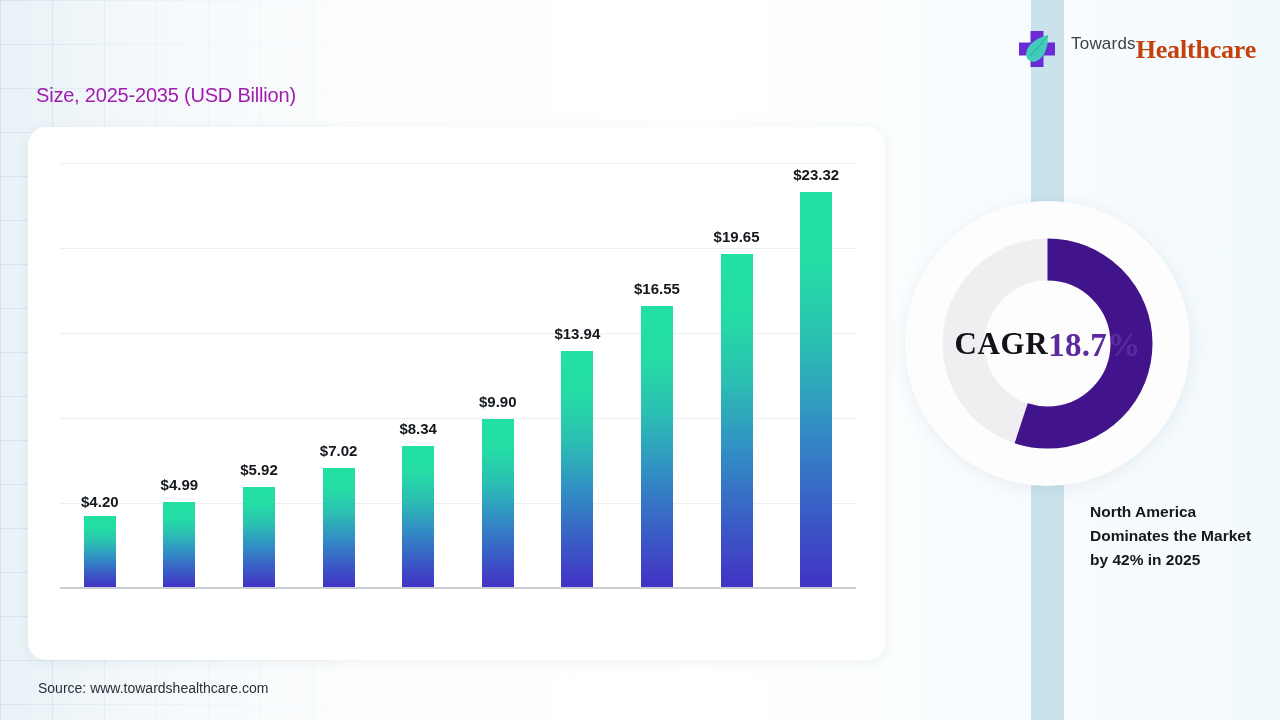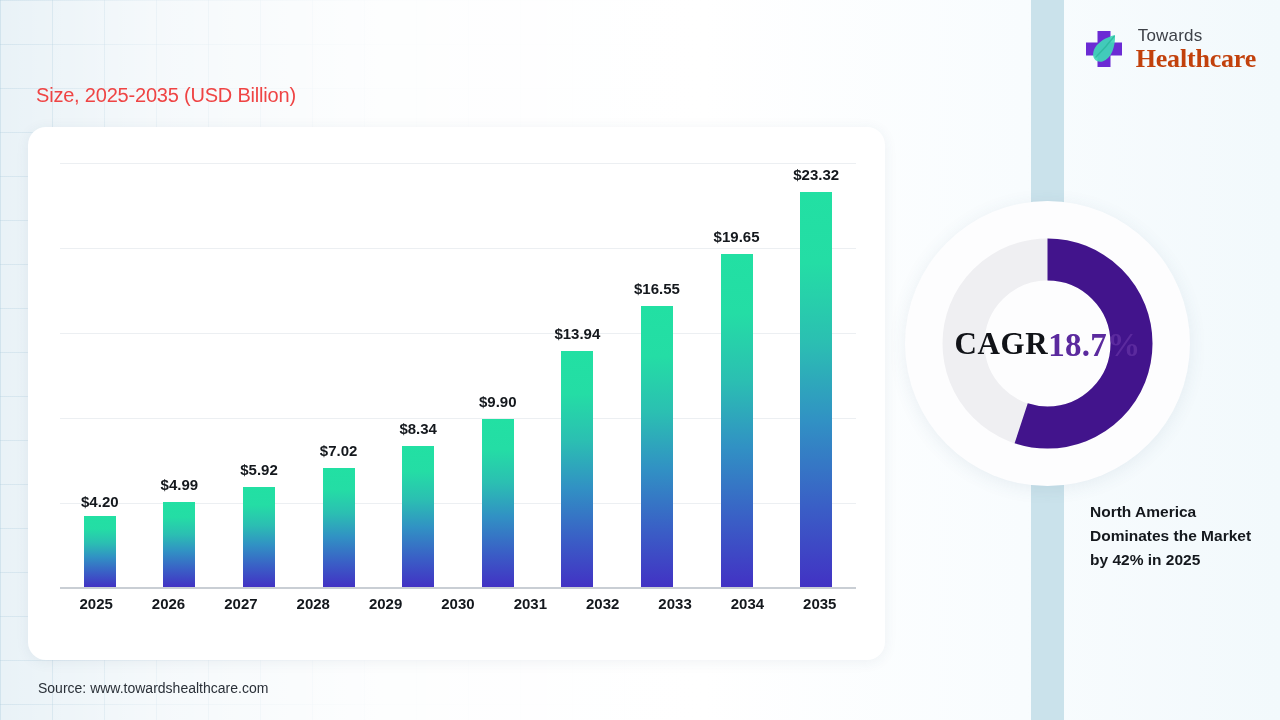--- a/index.html
+++ b/index.html
@@ -27,27 +27,27 @@
   
   #header { position:absolute; top:0; left:0; width:1280px; height:127px; }
   #page-title {
     position:absolute; left:28px; top:28px;
     font-family:"Liberation Serif", serif;
     font-weight:700; font-size:38px; letter-spacing:-0.3px;
     color:#111318; white-space:nowrap;
   }
   #page-subtitle {
     position:absolute; left:36px; top:84px;
-    font-size:20px; font-weight:400; color:#ef4444; letter-spacing:-0.2px;text-align:right;
+    font-size:20px; font-weight:400; color:#a21caf; letter-spacing:-0.2px;text-align:right;
   }
 
   
   #logo { position:absolute; right:24px; top:26px; display:flex; align-items:center; gap:9px; }
   #logo-mark { width:46px; height:46px; flex:0 0 auto; }
-  #logo-text { display:flex; flex-direction:column; line-height:1; }
+  #logo-text { display:flex; line-height:1; }
   #logo-top { font-size:17px; color:#3d4148; letter-spacing:.2px; padding-left:2px; }
   #logo-bottom {
     font-family:"Liberation Serif", serif; font-weight:700;
     font-size:26px; color:#c2410c; letter-spacing:-0.2px; margin-top:2px;
   }
 
   
   #chart-card {
     position:absolute; left:28px; top:127px; width:857px; height:533px;
     background:#fff; border-radius:18px;
@@ -181,33 +181,20 @@
         <div class="bar-slot">
           <div class="bar" style="height: 333.264px;"></div>
           <div class="bar-label" style="bottom: 342.264px;">$19.65</div>
         </div>
         <div class="bar-slot">
           <div class="bar" style="height: 395.507px;"></div>
           <div class="bar-label" style="bottom: 404.507px;">$23.32</div>
         </div>
       </div>
   </div>
-  <div id="xlabels">
-      <div class="xlabel">2025</div>
-      <div class="xlabel">2026</div>
-      <div class="xlabel">2027</div>
-      <div class="xlabel">2028</div>
-      <div class="xlabel">2029</div>
-      <div class="xlabel">2030</div>
-      <div class="xlabel">2031</div>
-      <div class="xlabel">2032</div>
-      <div class="xlabel">2033</div>
-      <div class="xlabel">2034</div>
-      <div class="xlabel">2035</div>
-    </div>
 </div>
 
 <div id="source">Source: www.towardshealthcare.com</div>
 
 <div id="donut-wrap">
   <div id="donut-disc"></div>
   <svg id="donut-svg" viewBox="0 0 285 285">
     <circle id="donut-track" cx="142.5" cy="142.5" r="84" fill="none" stroke="#EFEFF2" stroke-width="42"></circle>
     <circle id="donut-arc" cx="142.5" cy="142.5" r="84" fill="none" stroke="#42148C" stroke-width="42" transform="rotate(-90 142.5 142.5)" stroke-dasharray="290.28316119169693 527.7875658030853"></circle>
   </svg>

